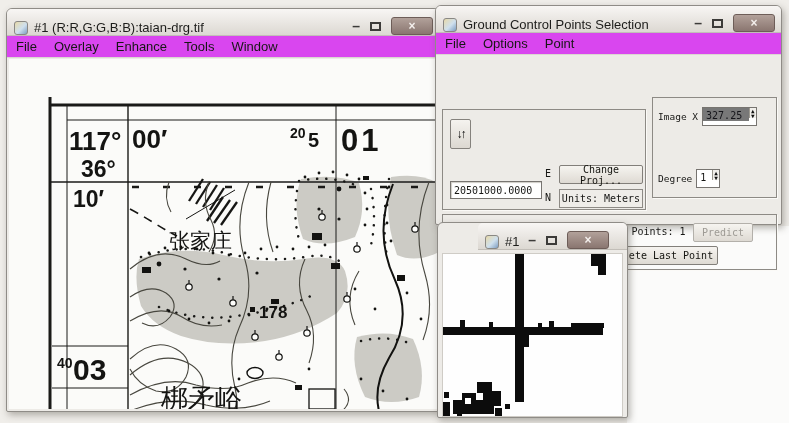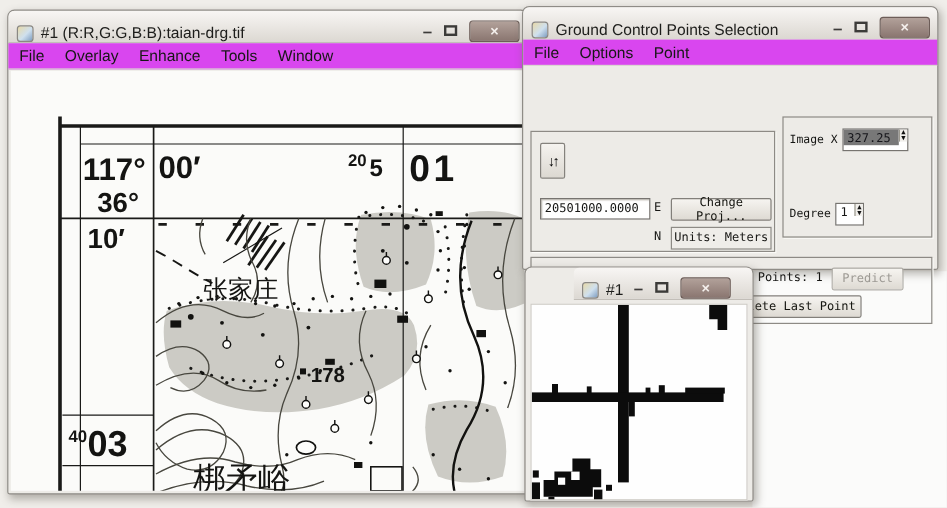--- a/index.html
+++ b/index.html
@@ -40,21 +40,21 @@
   .gbox { position:absolute; border:1px solid #8d8a85; box-shadow:1px 1px 0 #fbfaf7; }
   .gb-left  { left:6px;  top:53px; width:204px; height:101px; }
   .gb-right { left:216px; top:41px; width:125px; height:101px; }
   .gb-bot   { left:6px;  top:158px; width:335px; height:56px; }
   .swapbtn { position:absolute; left:7px; top:9px; width:21px; height:30px;
              background:linear-gradient(#f5f3ef,#dcd8d1); border:1px solid #85827d; border-radius:2px;
              font-size:12px; font-weight:bold; display:flex; align-items:center; justify-content:center; letter-spacing:-2px; }
   .projbox { position:absolute; left:33px; top:6px; width:166px; height:40px; border:1px dashed #7d7a75;
              padding:3px 3px; font-size:9px; line-height:1.55; white-space:nowrap; overflow:hidden; }
   .tfield { background:#fff; border:1px solid #777470; box-shadow:inset 1px 1px 1px #cfccc6;
-            height:18px; display:flex; align-items:center; padding:0 3px; font-size:10px; }
+            height:18px; display:flex; align-items:center; padding:0 3px; font-size:10px;margin-top:16px; }
   .f-east  { position:absolute; left:7px; top:55px; width:92px; }
   .f-north { position:absolute; left:7px; top:79px; width:92px; }
   .axlbl { position:absolute; font-size:10px; }
   .btn { display:inline-flex; align-items:center; justify-content:center;
          background:linear-gradient(#f6f4f0,#dedad3); border:1px solid #827f7a; border-radius:2px;
          font-family:"DejaVu Sans Mono", monospace; font-size:10px; color:#14140f; }
   .b-chg { position:absolute; left:116px; top:55px; width:84px; height:19px; }
   .unitsbox { position:absolute; left:116px; top:79px; width:84px; height:19px; border:1px solid #8d8a85;
               display:flex; align-items:center; justify-content:center; font-size:10px; background:#efede9; }
   .sprow { position:absolute; display:flex; align-items:center; }

